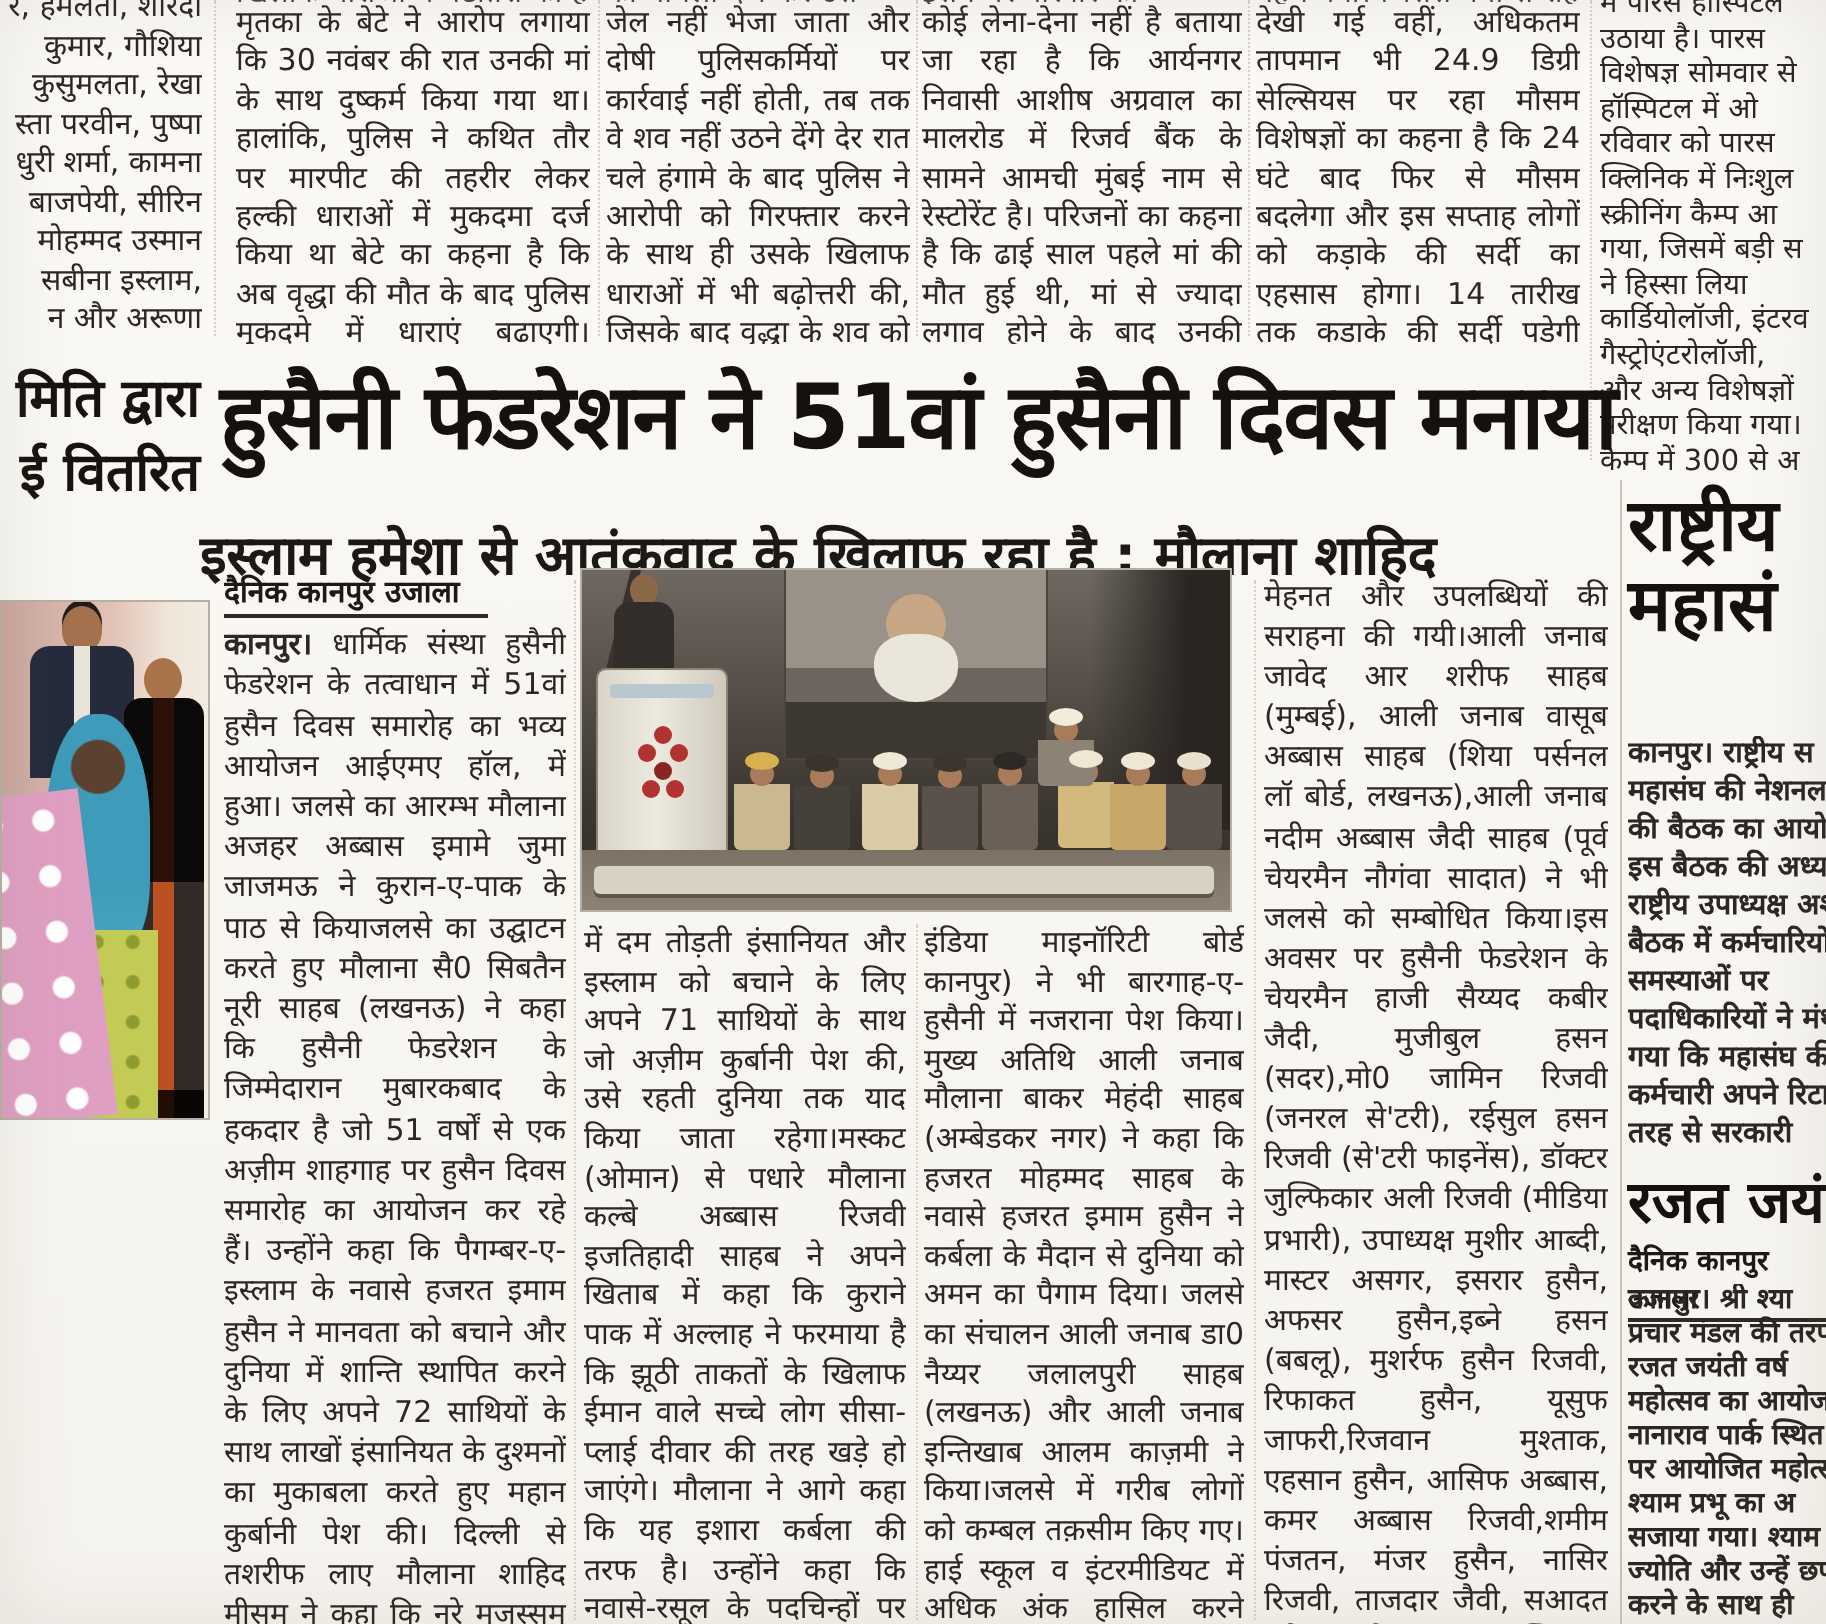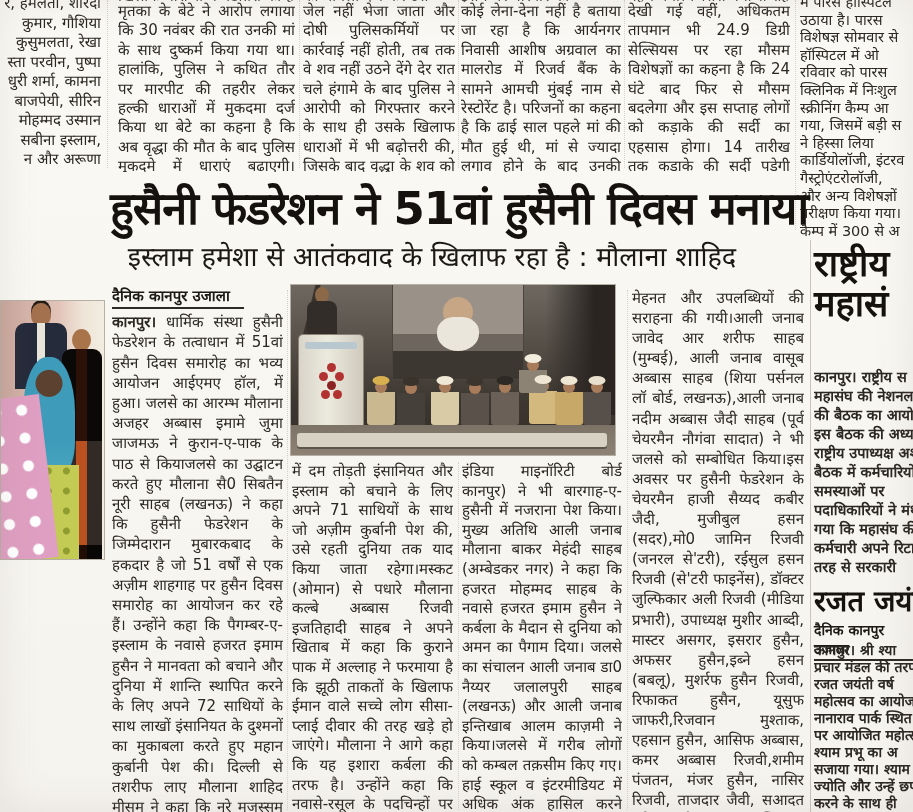--- a/index.html
+++ b/index.html
@@ -19,22 +19,22 @@
   .tc-a{left:0;top:-6px;width:101px;height:178px;text-align:right;line-height:19.5px;}
   .tc-b{left:118px;top:-10px;width:177px;height:182px;}
   .tc-c{left:303px;top:-10px;width:152px;height:182px;}
   .tc-d{left:461px;top:-10px;width:160px;height:182px;}
   .tc-e{left:628px;top:-10px;width:162px;height:182px;}
   .tc-f{left:800px;top:-6px;width:113px;height:248px;line-height:17.6px;font-size:14.5px;}
 
   
   .headline{position:absolute;left:106px;top:176px;width:706px;text-align:center;
             font-size:45px;font-weight:bold;letter-spacing:-1px;white-space:nowrap;color:#14110e;}
-  .subheadline{position:absolute;left:100px;top:237px;width:664px;text-align:center;
-            font-size:27px;font-weight:normal;white-space:nowrap;color:#1c1915;}
+  .subheadline{position:absolute;left:100px;top:258px;width:664px;text-align:left;
+            font-size:27px;font-weight:bold;white-space:nowrap;color:#1c1915;}
 
   
   .left-head{position:absolute;left:0;top:182px;width:100px;text-align:right;
              font-size:26px;font-weight:bold;line-height:37px;color:#17140f;}
   .left-body{left:0;top:562px;width:100px;height:250px;text-align:right;font-size:14.5px;line-height:19px;}
 
   
   .mc1{left:112px;top:286px;width:171px;height:526px;line-height:20.2px;}
   .mc2{left:292px;top:462px;width:161px;height:350px;line-height:19.6px;}
   .mc3{left:462px;top:462px;width:160px;height:350px;line-height:19.6px;}
@@ -159,20 +159,22 @@
 क्लिनिक में निःशुल
 स्क्रीनिंग कैम्प आ
 गया, जिसमें बड़ी स
 ने हिस्सा लिया
 कार्डियोलॉजी, इंटरव
 गैस्ट्रोएंटरोलॉजी,
 और अन्य विशेषज्ञों
 परीक्षण किया गया।
 कैम्प में 300 से अ</div>
 
+  <div class="left-head lines">मिति द्वारा
+ई वितरित</div>
 
   <div class="photo-left">
     <div class="pl-man1"></div>
     <div class="pl-man2"></div>
     <div class="pl-woman"></div>
     <div class="pl-sari"></div>
     <div class="pl-blanket"></div>
   </div>
 
 

